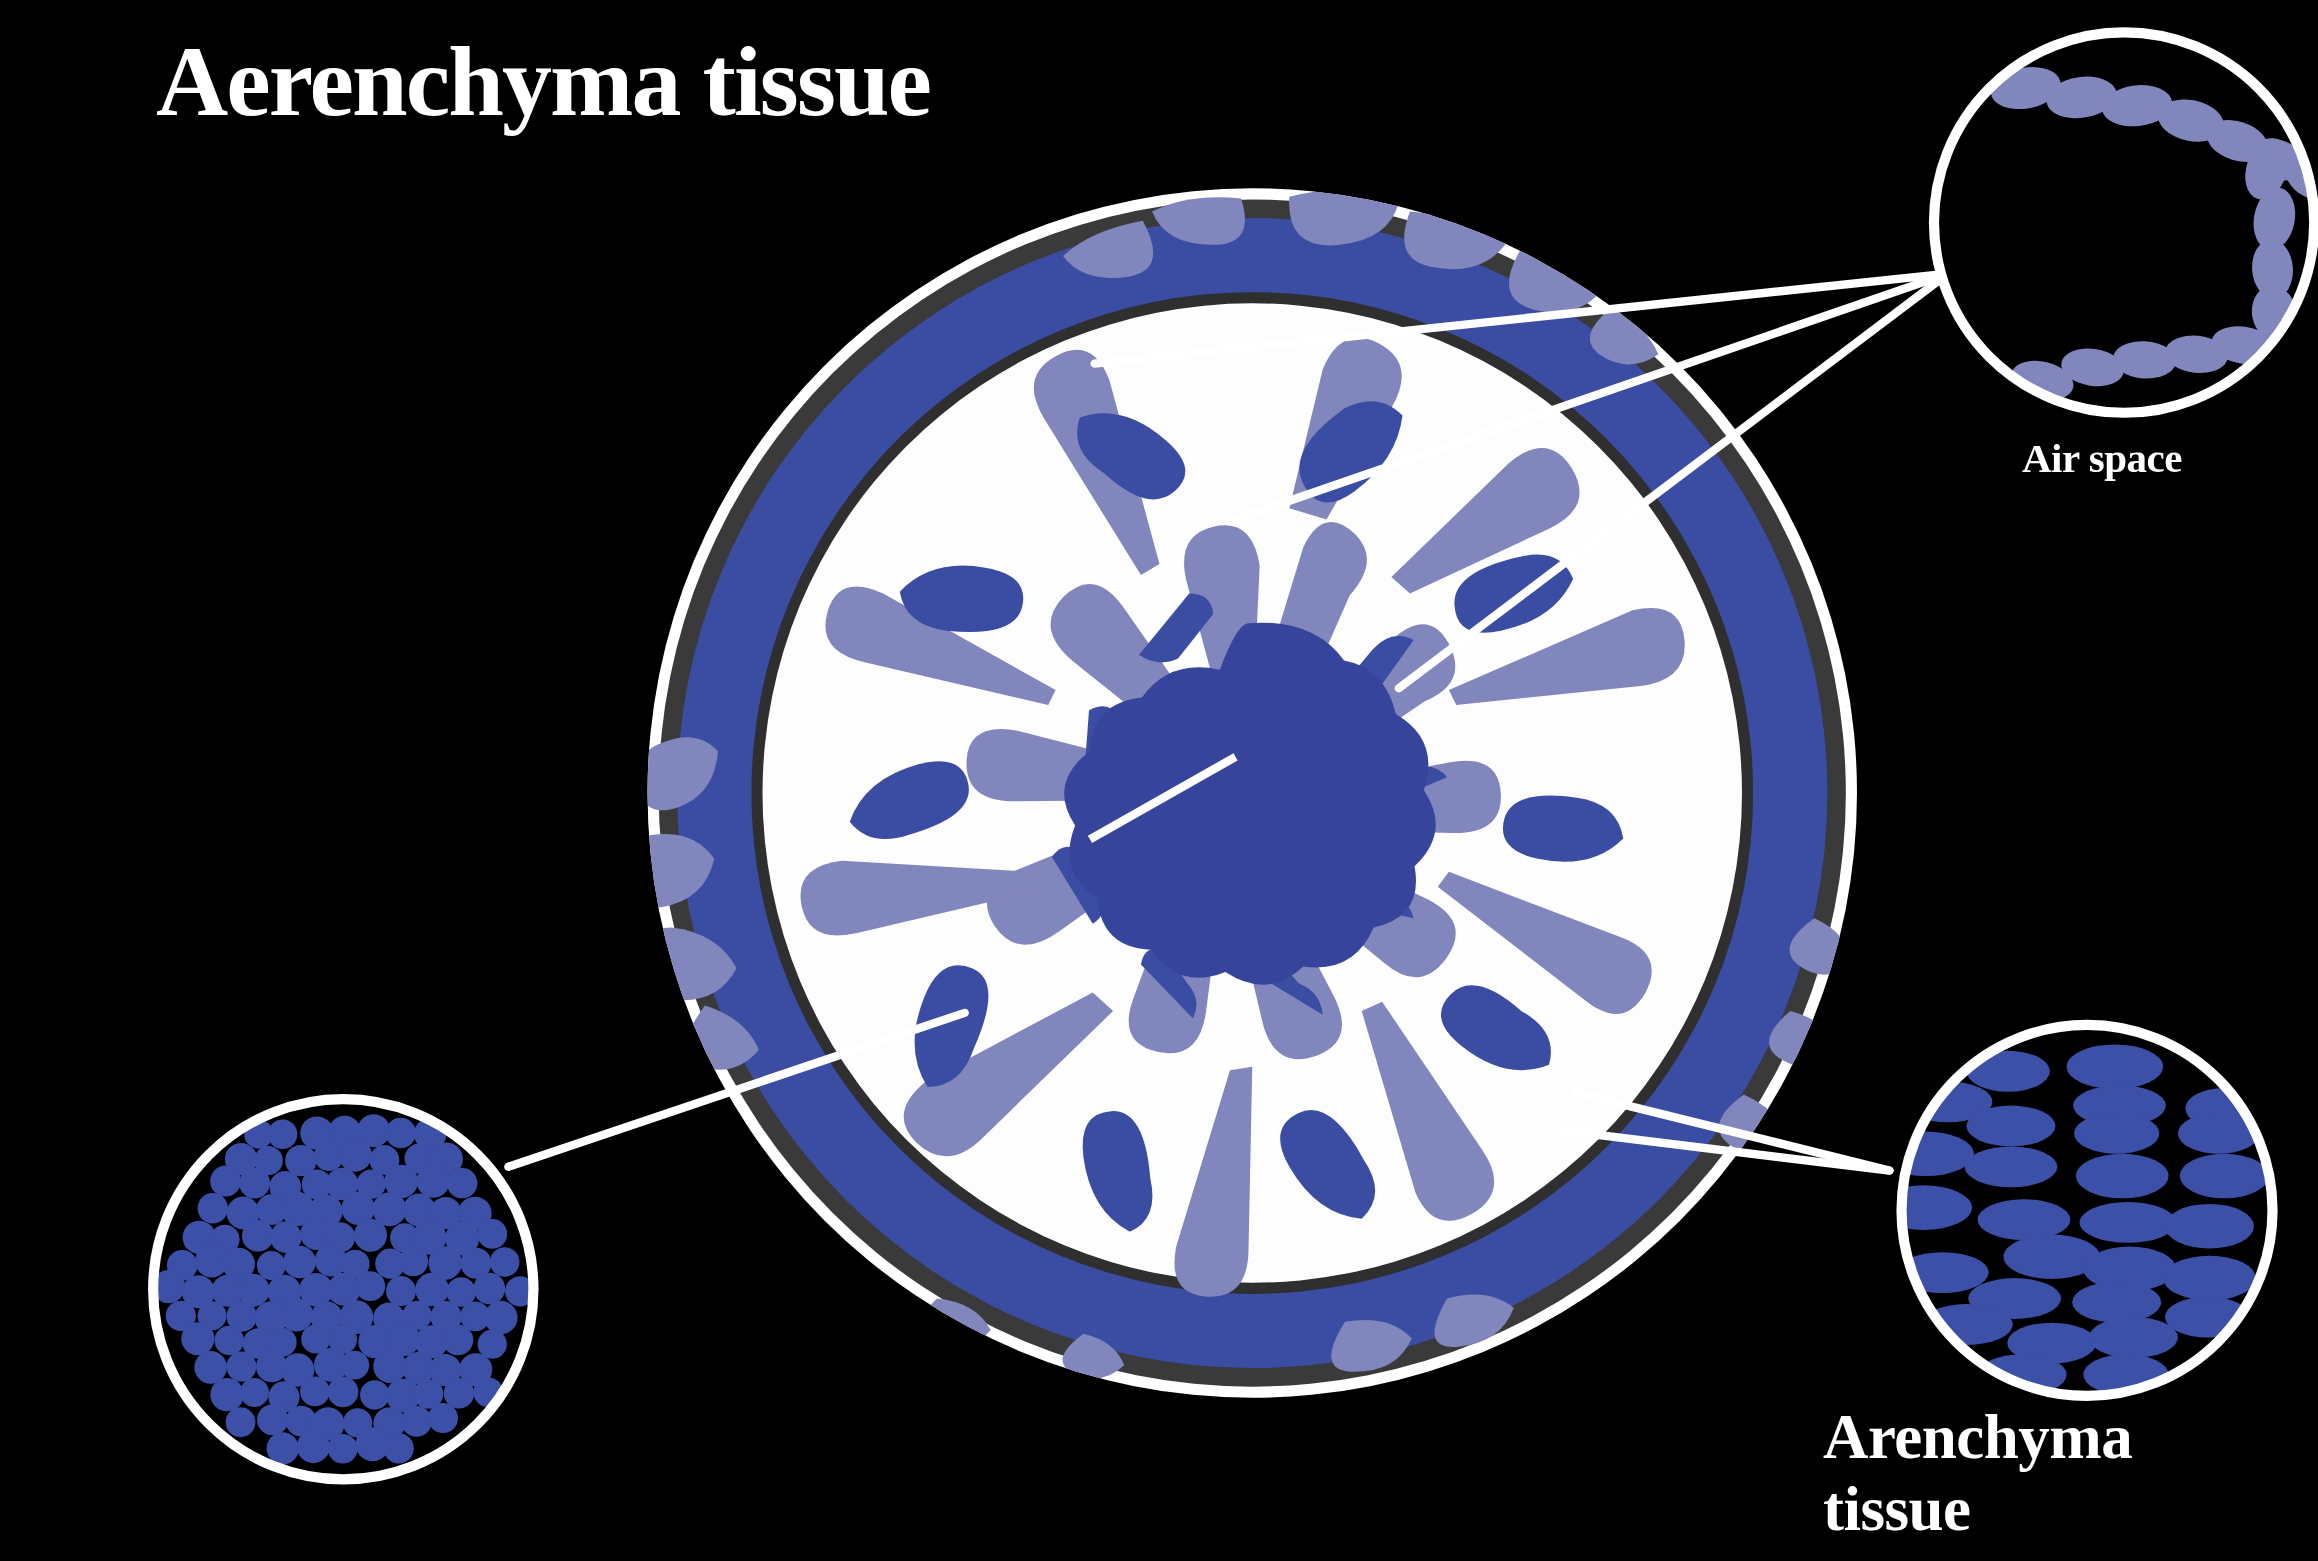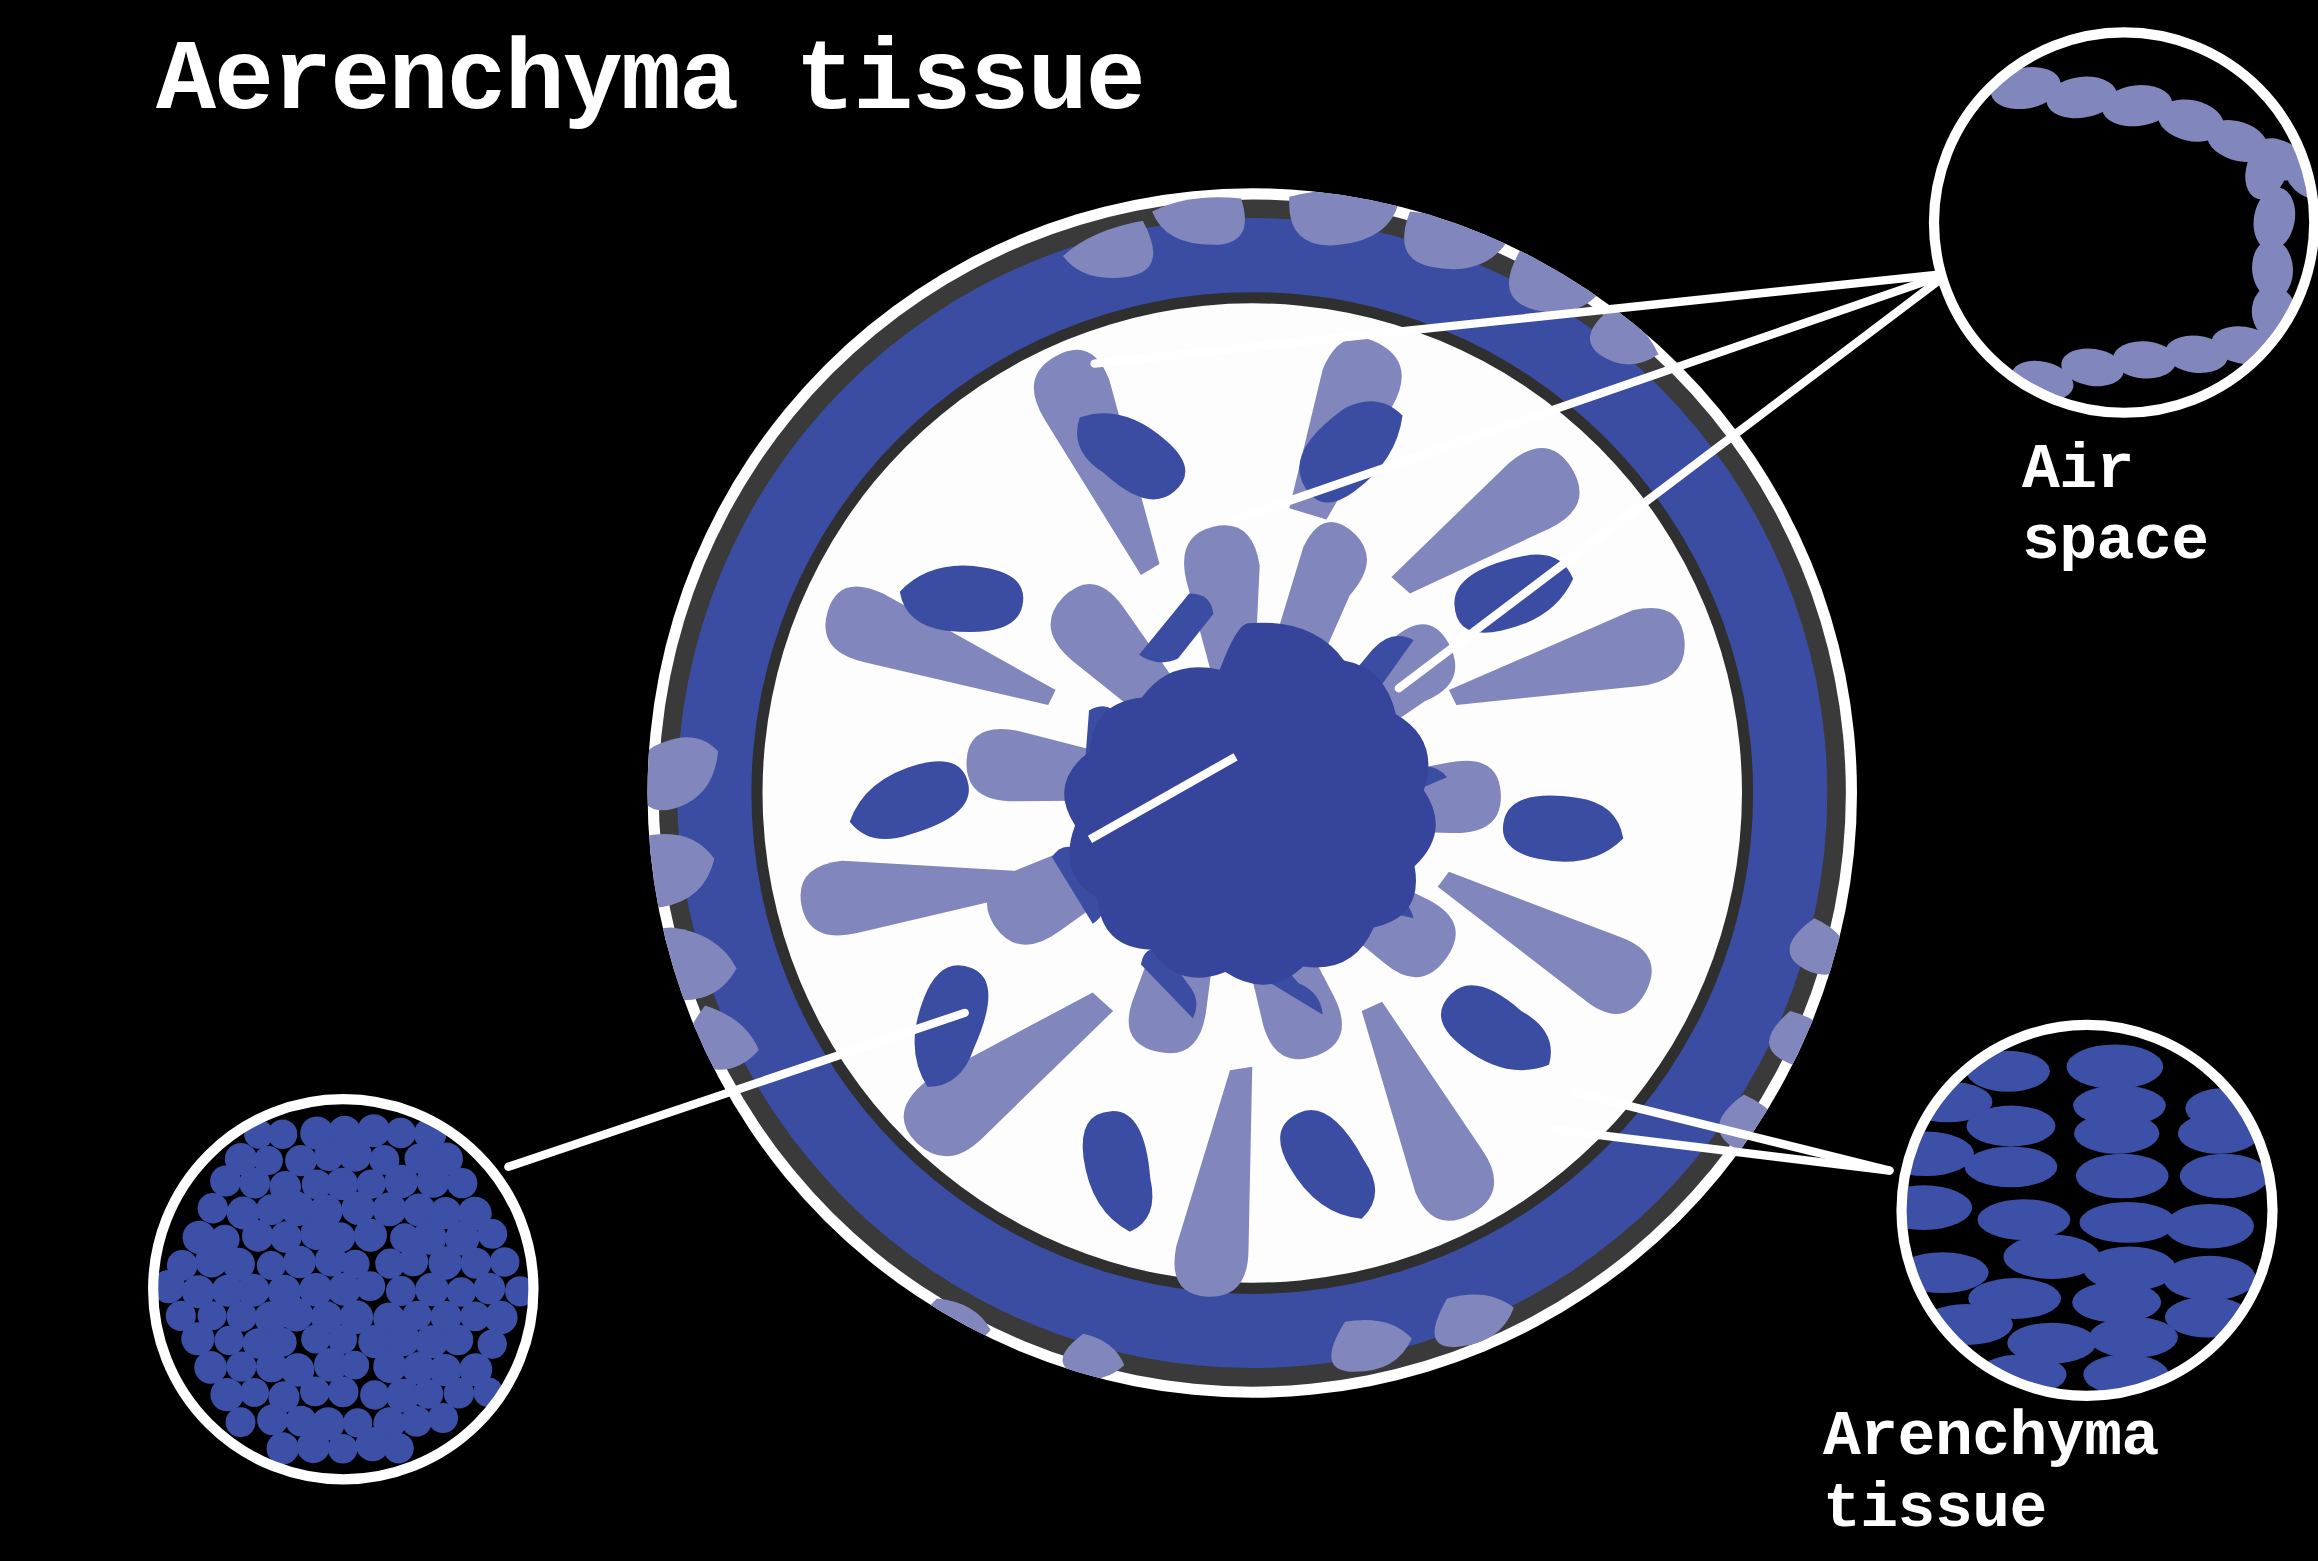--- a/index.html
+++ b/index.html
@@ -1,21 +1,21 @@
 <!DOCTYPE html>
 <html style="font-size:15px"><head>
 <meta charset="utf-8">
 <style>
   html,body{margin:0;padding:0;background:#000;}
   #stage{
     position:relative;
     width:2319px;height:1561px;
     background:#000000;
     overflow:hidden;
-    font-family:Liberation Mono, monospace;
+    font-family:Liberation Serif, serif;
   }
   #art{position:absolute;left:0;top:0;width:2319px;height:1561px;}
 
   .label{
     position:absolute;
     color:#ffffff;
     font-weight:bold;
     line-height:1.12;
     white-space:pre-line;
     letter-spacing:-0.5px;
@@ -26,21 +26,21 @@
     letter-spacing:-1.9px;
   }
   #label-conducting{
     left:139px; top:705px;
     width:445px;
     font-size:61px;
     line-height:1.18;
   }
   #label-airspace{
     left:2022px; top:436px;
-    font-size:63px;
+    font-size:41px;
   }
   #label-arenchyma{
     left:1823px; top:1402px;
     font-size:63px;
     line-height:1.14;
   }
 </style>
 </head>
 <body>
 

